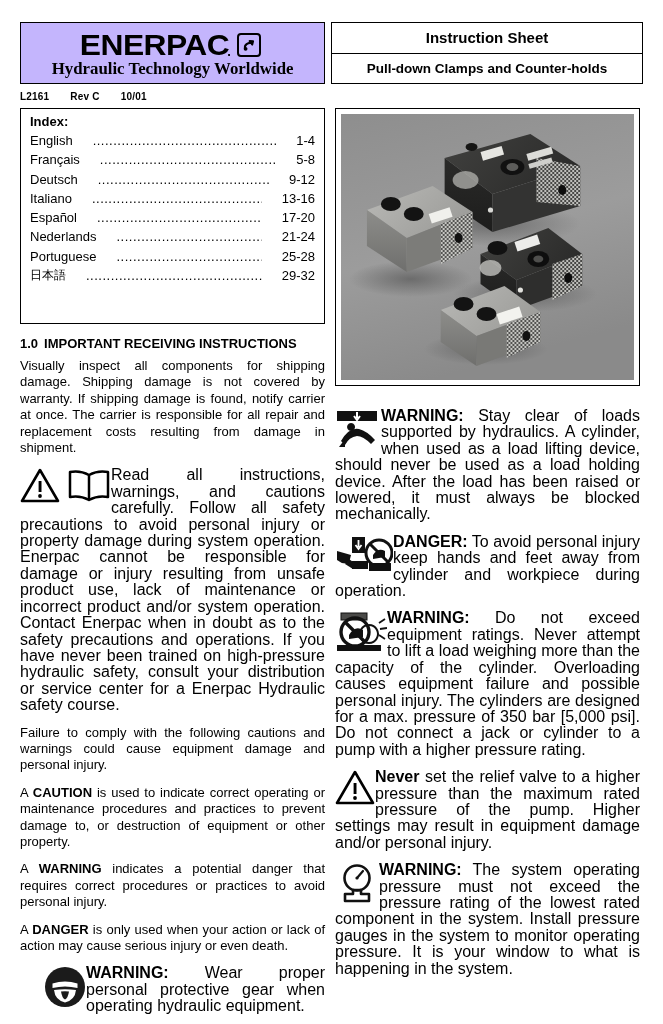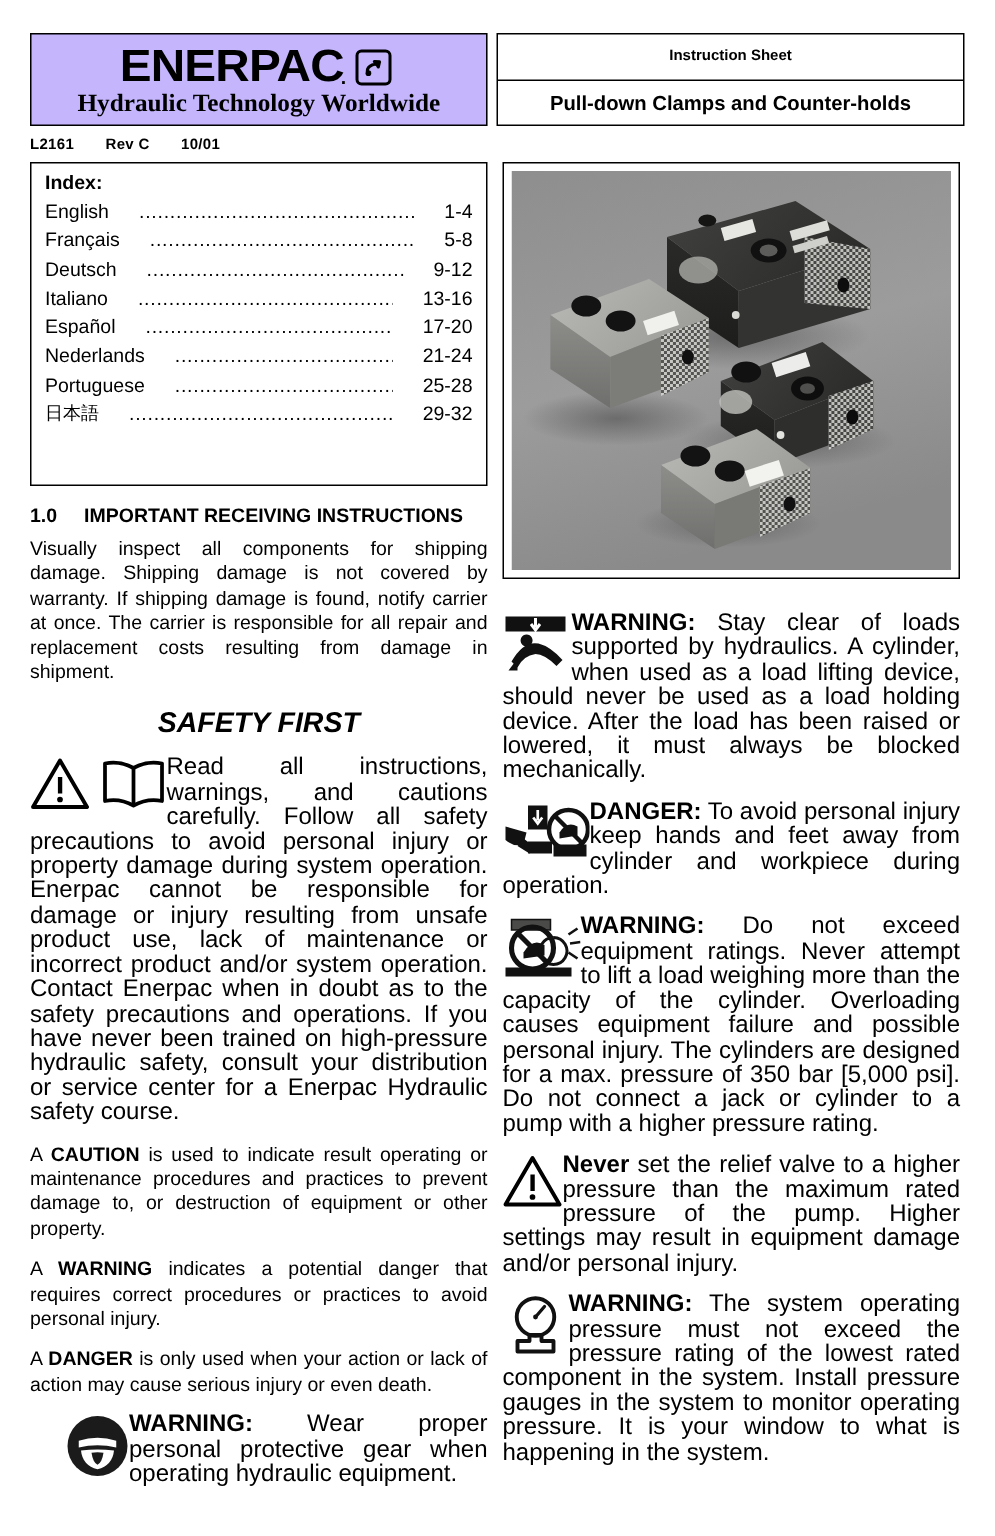--- a/index.html
+++ b/index.html
@@ -76,21 +76,21 @@
     margin-left:6px;
     display:flex;
     flex-direction:column;
     border:1.5px solid #000;
     box-sizing:border-box;
   }
   .title-top,.title-bot{
     flex:1;
     display:flex;align-items:center;justify-content:center;
     font-weight:bold;
-    font-size:10px;
+    font-size:15px;
   }
   .title-top{border-bottom:1.5px solid #000;}
   .title-bot{font-size:13.5px;}
 
   .doccode{
     font-weight:bold;
     font-size:10px;
     margin-top:7px;
     margin-bottom:6px;
     letter-spacing:0.2px;
@@ -132,21 +132,21 @@
   }
   .index-pages{flex:0 0 auto;}
   .jp{font-family:"DejaVu Sans", sans-serif;font-size:12px;font-weight:normal;}
 
   
   h2.sect{
     font-size:13px;
     font-weight:bold;
     margin:12px 0 7px 0;
   }
-  h2.sect .num{margin-right:18px;}
+  h2.sect .num{margin-right:6px;}
   p.body{
     font-size:13px;
     line-height:16.4px;
     text-align:justify;
     margin:0 0 11px 0;
     hyphens:none;
   }
   .safety-first{
     text-align:center;
     font-weight:bold;
@@ -265,43 +265,43 @@
               <span class="index-pages">29-32</span>
             </div>
           </div>
       </div>
 
       <h2 class="sect">
         <span class="num">1.0</span><span>IMPORTANT RECEIVING INSTRUCTIONS</span>
       </h2>
       <p class="body">Visually inspect all components for shipping damage.  Shipping damage is not covered by warranty.  If shipping damage is found, notify carrier at once.  The carrier is responsible for all repair and replacement costs resulting from damage in shipment.</p>
 
-      <div class="safety-first">SAFETY FIRST</div>
 
 
       <div class="warnblock">
         <span class="ico">
           <svg width="40" height="36" viewBox="0 0 40 36" aria-hidden="true">
             <path d="M20 2 L38 33 L2 33 Z" fill="none" stroke="#000" stroke-width="2.6" stroke-linejoin="round"></path>
             <rect x="18.6" y="13" width="2.9" height="11" fill="#000"></rect>
             <circle cx="20" cy="28" r="1.9" fill="#000"></circle>
           </svg>
         </span>
         <span class="ico">
           <svg width="44" height="36" viewBox="0 0 44 36" aria-hidden="true">
             <path d="M22 7 Q13 2 3 4 L3 29 Q13 27 22 32 Q31 27 41 29 L41 4 Q31 2 22 7 Z" fill="none" stroke="#000" stroke-width="2.5" stroke-linejoin="round"></path>
             <path d="M22 7 L22 32" fill="none" stroke="#000" stroke-width="2.5"></path>
           </svg>
         </span>
         <span>Read all instructions, warnings, and cautions carefully.  Follow all safety precautions to avoid personal injury or property damage during system operation. Enerpac cannot be responsible for damage or injury resulting from unsafe product use, lack of maintenance or incorrect product and/or system operation. Contact Enerpac when in doubt as to the safety precautions and operations. If you have never been trained on high-pressure hydraulic safety, consult your distribution or service center for a Enerpac Hydraulic safety course.</span>
       </div>
       <div class="clear"></div>
 
-
-      <p class="body"><span>A </span><b>CAUTION</b><span> is used to indicate result operating or maintenance procedures and practices to prevent damage to, or destruction of equipment or other property.</span></p>
+      <p class="body">Failure to comply with the following cautions and warnings could cause equipment damage and personal injury.</p>
+
+      <p class="body"><span>A </span><b>CAUTION</b><span> is used to indicate correct operating or maintenance procedures and practices to prevent damage to, or destruction of equipment or other property.</span></p>
 
       <p class="body"><span>A </span><b>WARNING</b><span> indicates a potential danger that requires correct procedures or practices to avoid personal injury.</span></p>
 
       <p class="body"><span>A </span><b>DANGER</b><span> is only used when your action or lack of action may cause serious injury or even death.</span></p>
 
       <div class="warnblock indent-ico">
         <span class="ico">
           <svg width="42" height="42" viewBox="0 0 42 42" aria-hidden="true">
             <circle cx="21" cy="21" r="20" fill="#1b1b1b"></circle>
             <path d="M8.5 17.5 Q21 13.5 33.5 17.5 L33.5 22 Q21 19 8.5 22 Z" fill="#ffffff"></path>

